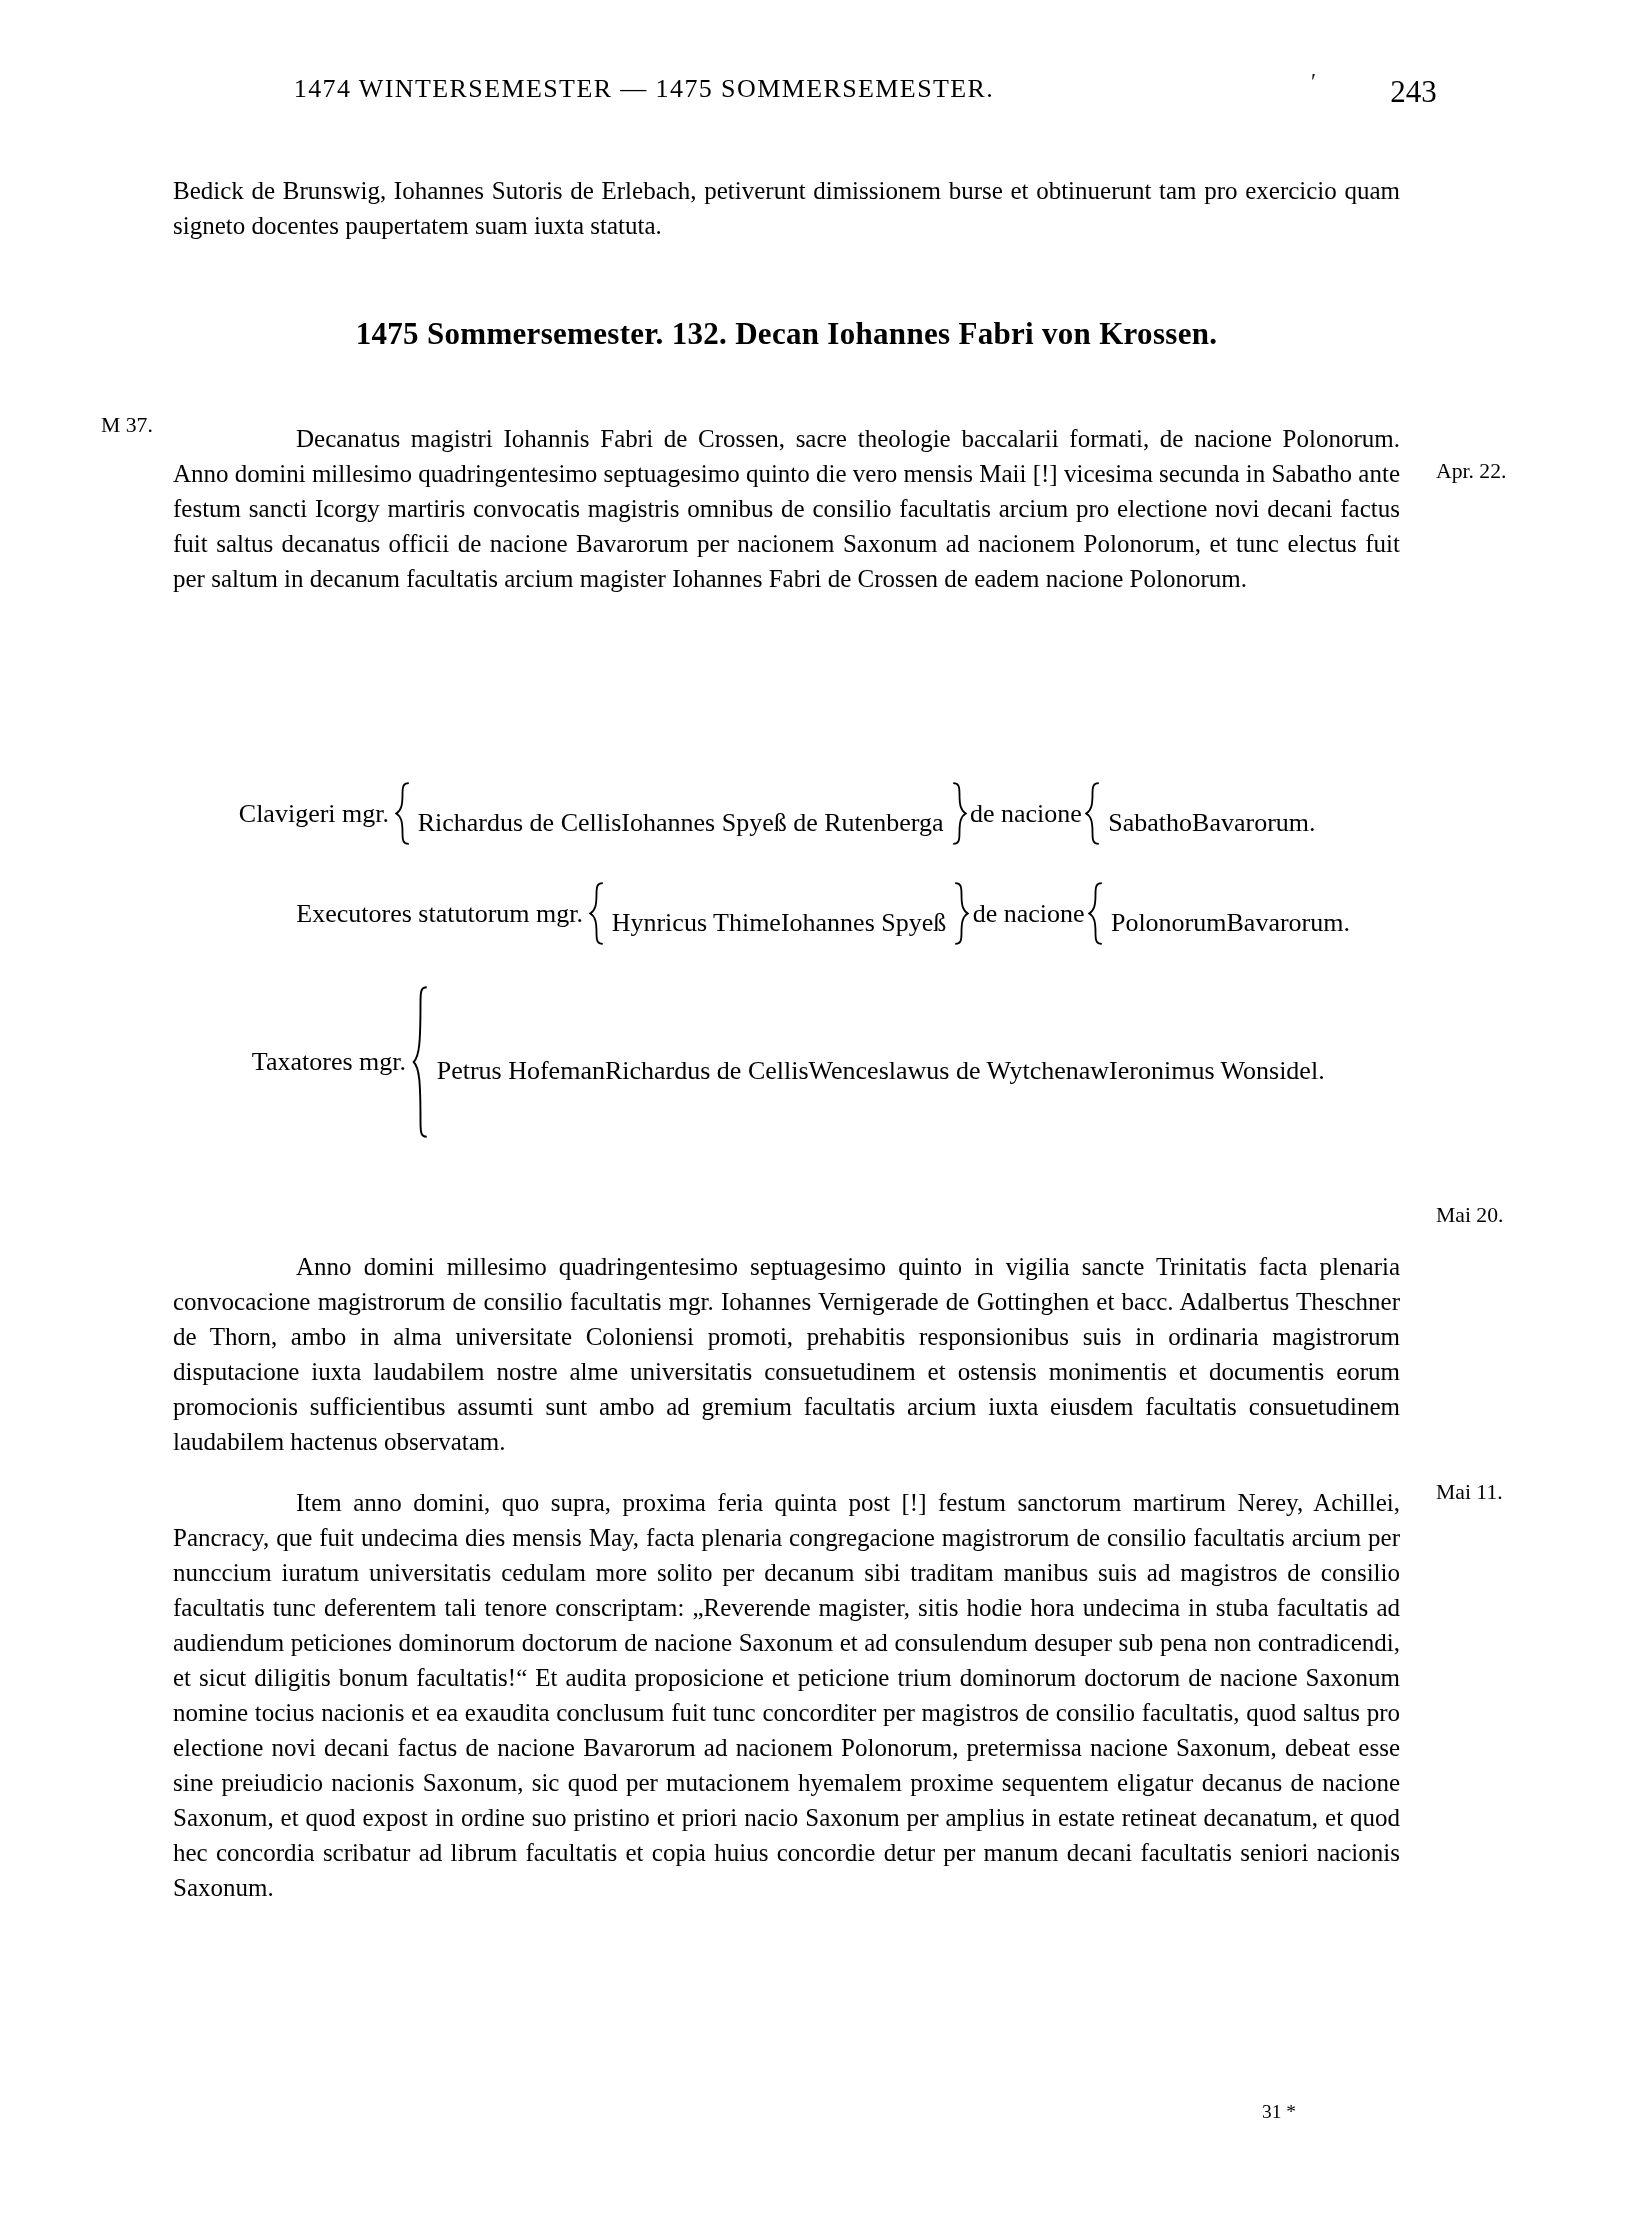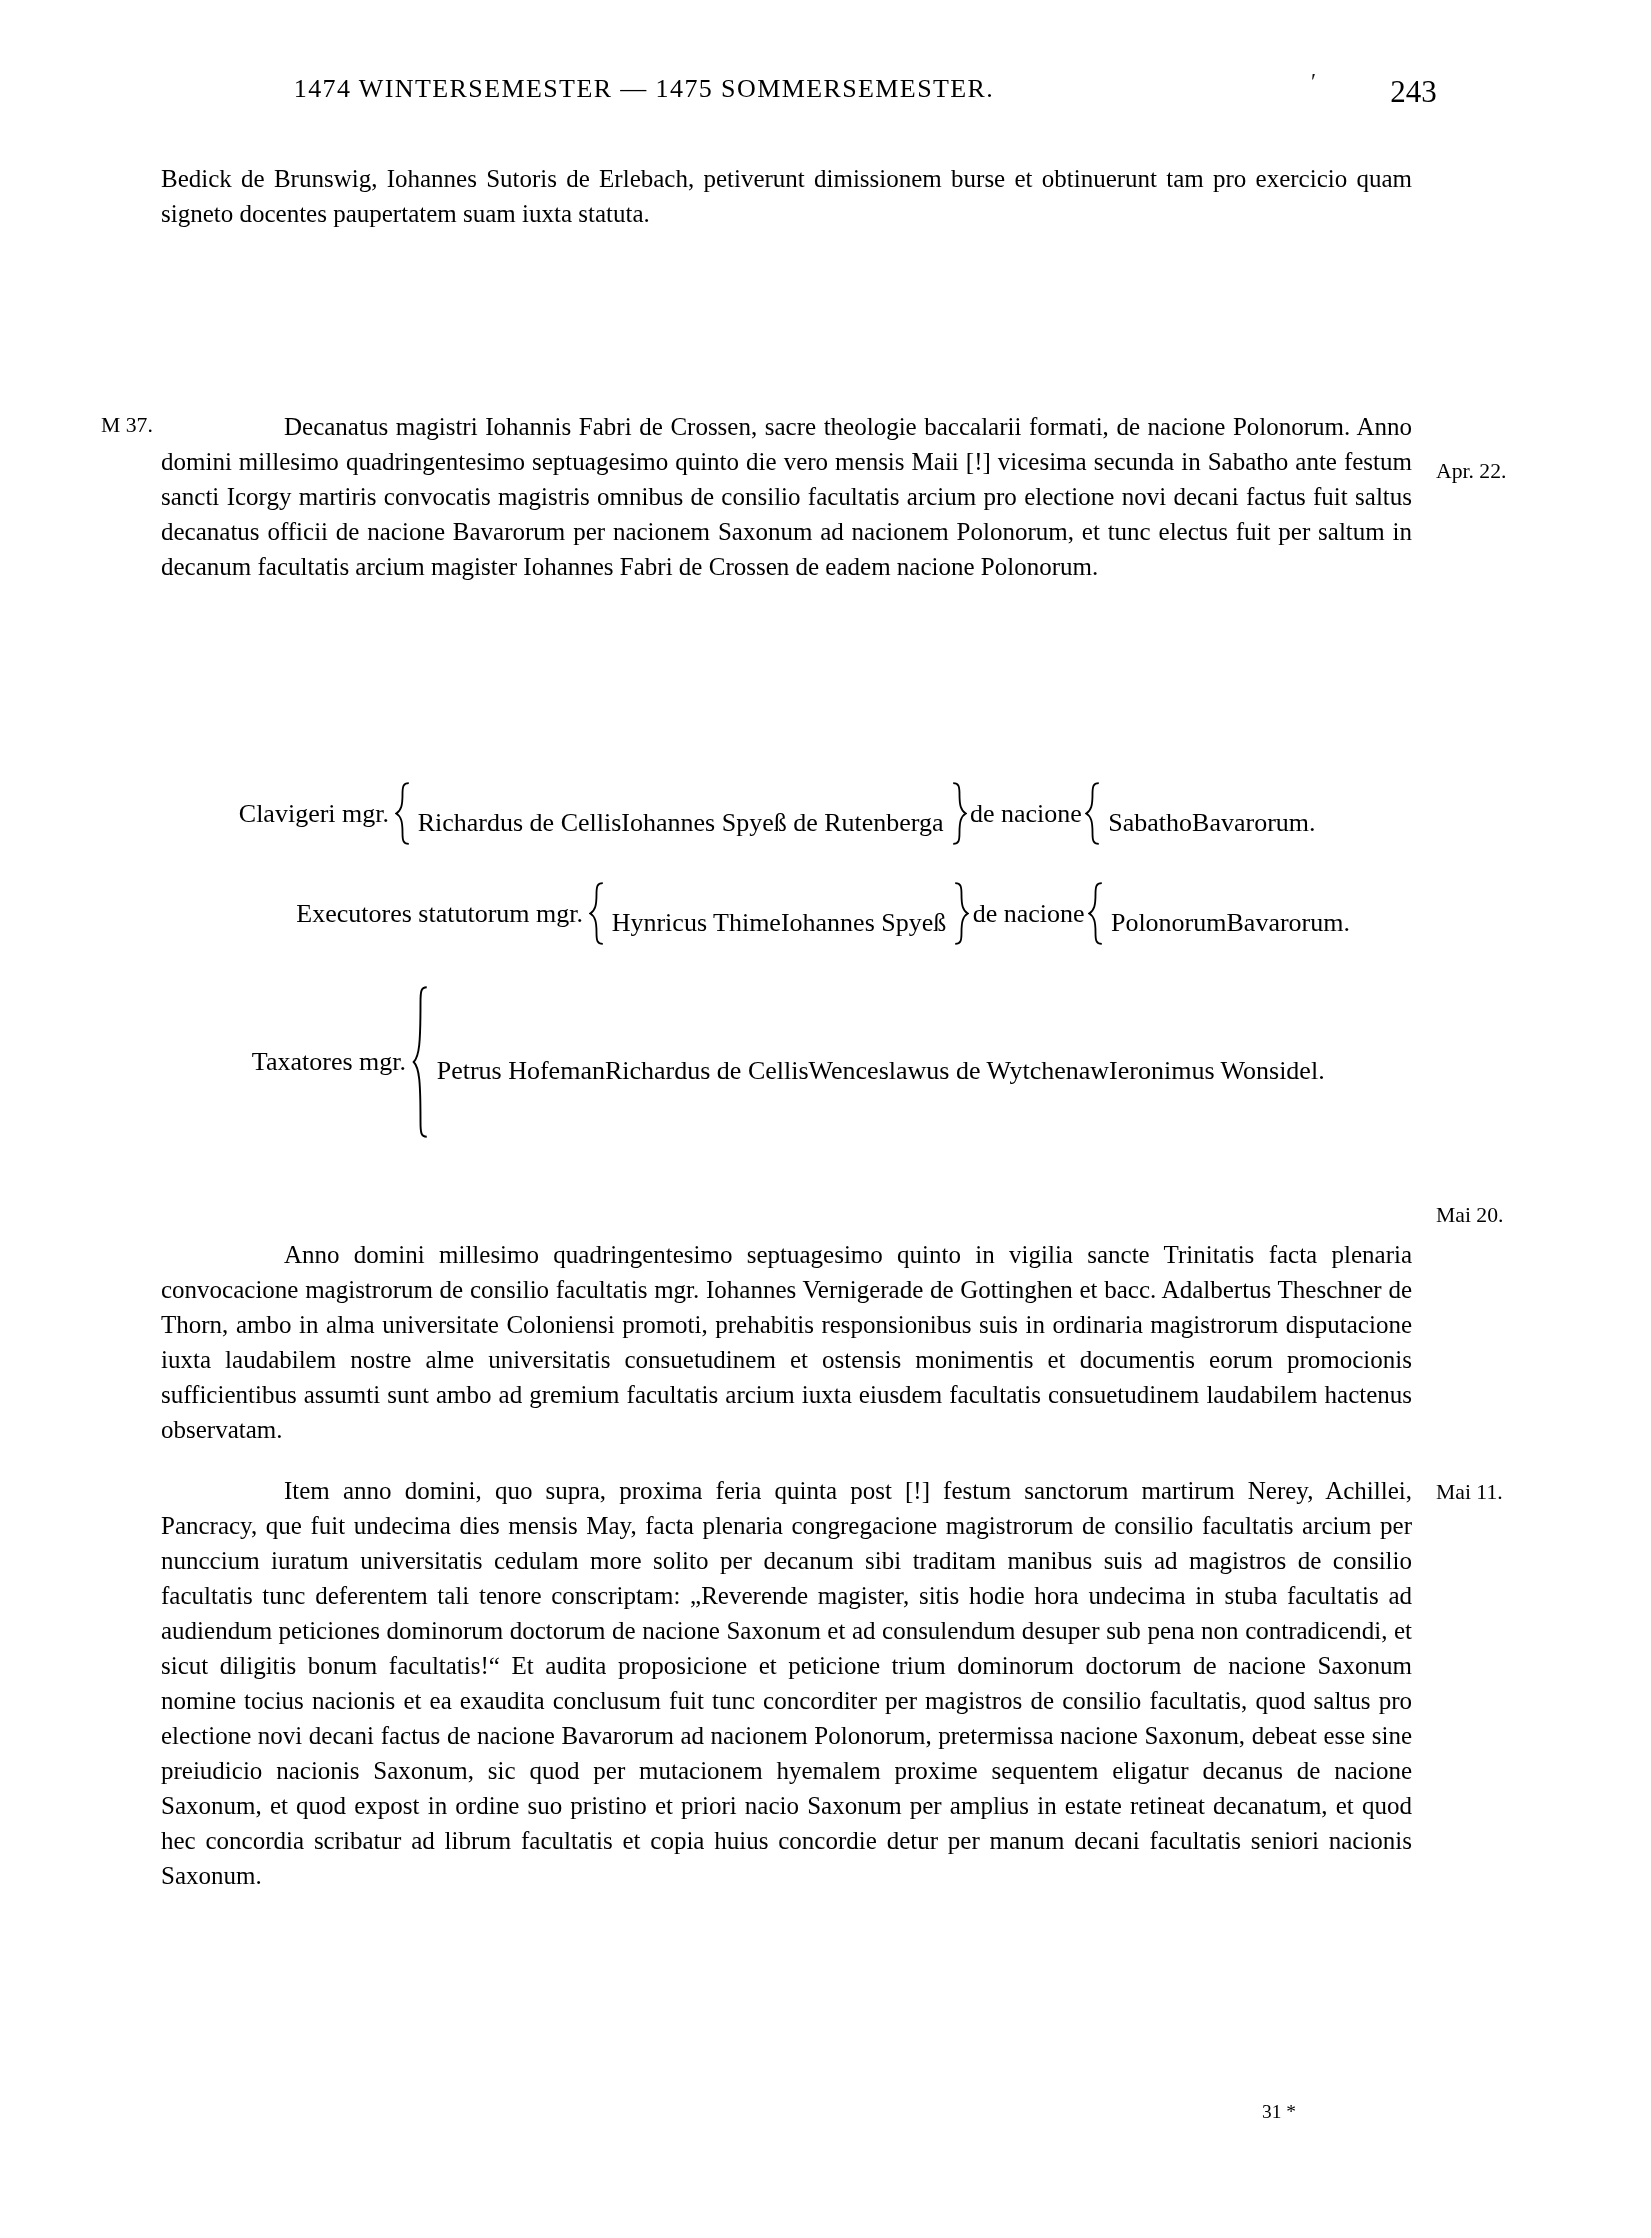--- a/index.html
+++ b/index.html
@@ -53,21 +53,21 @@
     color: #111;
   }
 
   
   .col {
     position: absolute;
     left: 161px;
     width: 1251px;
   }
   p.body {
-    margin: 0;
+    margin: 12px;
     font-size: 25px;
     line-height: 35px;
     text-align: justify;
     text-justify: inter-word;
     hyphens: none;
   }
   p.body.indent-wide { text-indent: 123px; }
 
   
   .section-head {
@@ -153,20 +153,21 @@
   <div class="runhead">
     <div class="runhead-title">1474 WINTERSEMESTER  —  1475 SOMMERSEMESTER.</div>
     <div class="runhead-tick">′</div>
     <div class="runhead-page">243</div>
   </div>
 
   <div class="col" style="top:161px;">
     <p class="body">Bedick de Brunswig, Iohannes Sutoris de Erlebach, petiverunt dimissionem burse et obtinuerunt tam pro exercicio quam signeto docentes paupertatem suam iuxta statuta.</p>
   </div>
 
+  <div class="section-head">1475 Sommersemester. 132. Decan Iohannes Fabri von Krossen.</div>
 
   <div class="margin-left" style="top:413px;">M 37.</div>
 
   <div class="margin-right" style="top:459px;">Apr. 22.</div>
 
   <div class="col" style="top:409px;">
     <p class="body indent-wide">Decanatus magistri Iohannis Fabri de Crossen, sacre theologie baccalarii formati, de nacione Polonorum. Anno domini millesimo quadringentesimo septuagesimo quinto die vero mensis Maii [!] vicesima secunda in Sabatho ante festum sancti Icorgy martiris convocatis magistris omnibus de consilio facultatis arcium pro electione novi decani factus fuit saltus decanatus officii de nacione Bavarorum per nacionem Saxonum ad nacionem Polonorum, et tunc electus fuit per saltum in decanum facultatis arcium magister Iohannes Fabri de Crossen de eadem nacione Polonorum.</p>
   </div>
 
   <div class="brace-block" style="top:782px;">

